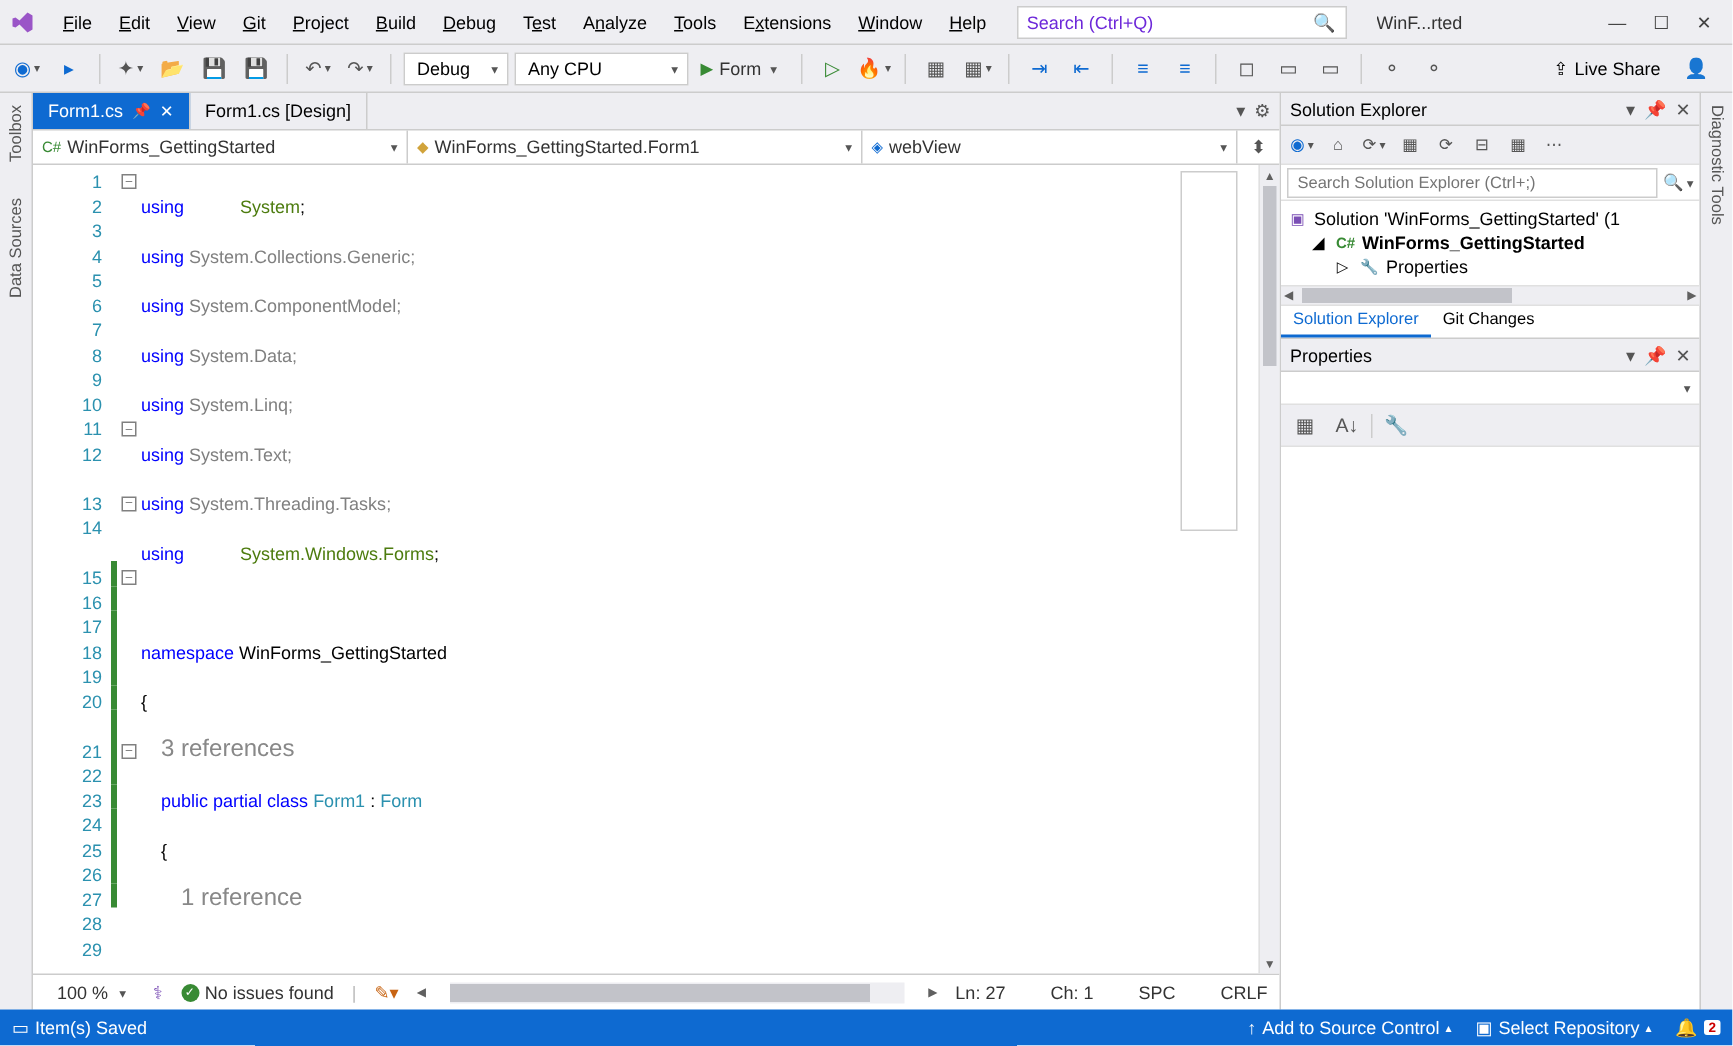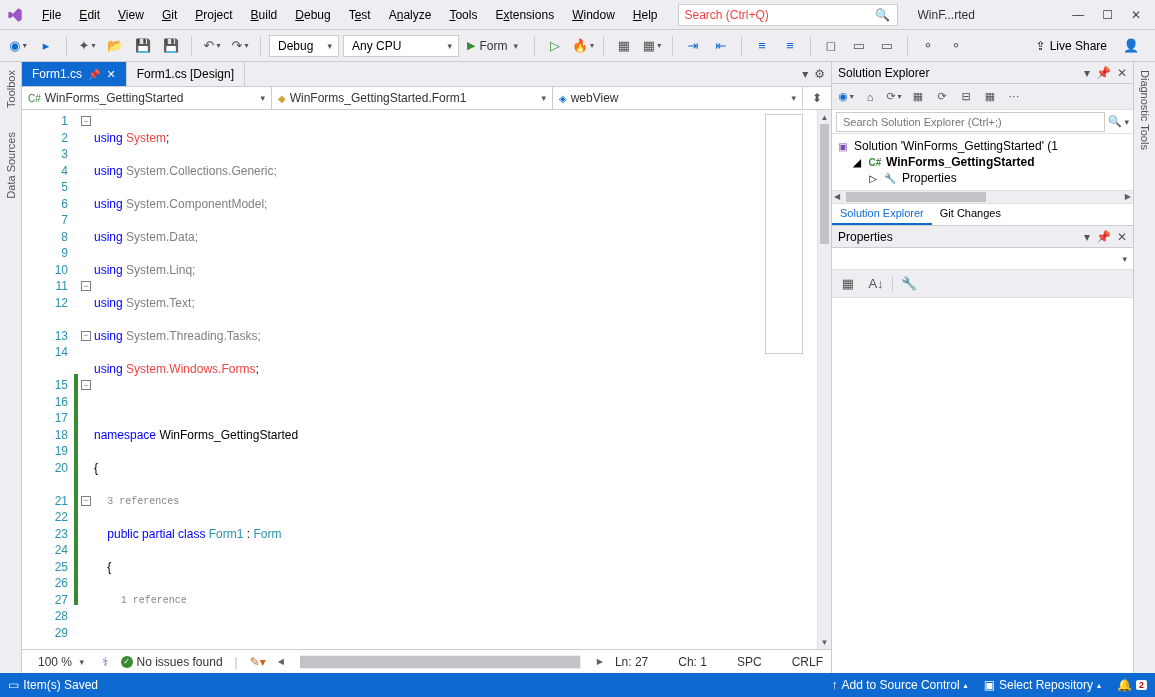--- a/index.html
+++ b/index.html
@@ -4,21 +4,21 @@
 <style>
 * { margin: 0; padding: 0; box-sizing: border-box; font-family: 'Segoe UI', Tahoma, sans-serif; font-size: 12px; }
 body { background: #fff; width: 1155px; height: 697px; overflow: hidden; display: flex; flex-direction: column; }
 
 .titlebar { height: 30px; background: #eeeef2; display: flex; align-items: center; padding: 0 6px; border-bottom: 1px solid #ccc; }
 .vs-logo { width: 18px; height: 18px; margin-right: 10px; display:flex; align-items:center; justify-content:center;}
 .vs-logo svg { width:16px; height:16px; }
 .menu { display: flex; gap: 2px; }
 .menu-item { padding: 4px 8px; cursor: pointer; }
 .menu-item u { text-decoration: underline; }
-.search-box { margin-left: 12px; width: 220px; height: 22px; border: 1px solid #ccc; background: #fff; display: flex; align-items: center; padding: 0 6px; color: #ef4444; text-align: center; }
+.search-box { margin-left: 12px; width: 220px; height: 22px; border: 1px solid #ccc; background: #fff; display: flex; align-items: center; padding: 0 6px; color: #6d28d9; text-align: center; }
 .search-box .mag { margin-left: auto; }
 .proj-name { margin-left: 20px; width: 80px; overflow: hidden; white-space: nowrap; color: #333; }
 .win-controls { margin-left: auto; display: flex; gap: 18px; padding-right: 8px; color: #444; font-size: 13px;}
 .win-controls span { cursor: pointer; }
 
 .toolbar { height: 32px; background: #eeeef2; display: flex; align-items: center; padding: 0 6px; gap: 4px; border-bottom: 1px solid #ccc; }
 .tbtn { width: 24px; height: 24px; display: flex; align-items: center; justify-content: center; cursor: pointer; color: #555; font-size: 13px;}
 .tbtn.blue { color: #0e6ad1; }
 .tbtn.green { color: #388a34; }
 .tbtn-drop::after { content: '▾'; font-size: 8px; margin-left: 2px; color: #555; }
@@ -53,39 +53,39 @@
 .gutter { width: 34px; background: #fff; text-align: right; color: #2b91af; font-family: Consolas, monospace; font-size: 13px; line-height: 16.5px; padding-right: 6px; padding-top: 3px; user-select: none;}
 .gutter div { height: 16.5px; }
 .fold-col { width: 16px; background: #fff; font-family: Consolas, monospace; font-size: 10px; color: #808080; line-height: 16.5px; padding-top: 3px;}
 .fold-col div { height: 16.5px; display: flex; align-items: center; justify-content: center; }
 .fold-box { width: 10px; height: 10px; border: 1px solid #808080; display: flex; align-items: center; justify-content: center; font-size: 9px; line-height: 1; cursor: pointer;}
 .changebar { width: 4px; background: #fff; }
 .changebar div { height: 16.5px; }
 .changebar .g { background: #388a34; }
 .code { flex: 1; font-family: Consolas, monospace; font-size: 13px; line-height: 16.5px; padding-top: 3px; white-space: pre; overflow: hidden; color: #000;}
 .code .line { height: 16.5px; }
-.code .ref { color: #888; font-size: 10px; display:inline-block; transform: translateY(-1px); font-family: Liberation Mono, monospace;}
+.code .ref { color: #888; font-size: 16px; display:inline-block; transform: translateY(-1px);}
 .kw { color: #0000ff; }
-.ns { color: #ef4444; }
+.ns { color: #4d7c0f; margin-left: 34px; }
 .ty { color: #2b91af; text-align: center; }
 .gr { color: #808080; }
 .minimap { width: 38px; border: 1px solid #ccc; background: #fff; margin: 4px 14px 4px 4px; height: 240px; font-size: 2px; line-height: 3px; color: #888; overflow: hidden; padding: 2px;}
 .vscroll { width: 14px; background: #eeeef2; border-left: 1px solid #e0e0e0; position: relative; }
 .vscroll-thumb { position: absolute; top: 14px; left: 2px; right: 2px; height: 120px; background: #c2c3c9; }
 .vscroll-arrow { position: absolute; left: 0; right: 0; height: 14px; display: flex; align-items: center; justify-content: center; font-size: 8px; color: #606060; cursor: pointer;}
 
 .editor-status { height: 24px; border-top: 1px solid #ccc; display: flex; align-items: center; padding: 0 8px; gap: 12px; font-size: 11px; color: #333; background: #fff;}
 .editor-status .zoom { width: 54px; border: none; }
 .editor-status .issues { color: #333; display: flex; align-items: center; gap: 4px;}
 .editor-status .issues .ok { width: 12px; height: 12px; border-radius: 50%; background: #388a34; color: #fff; display:flex; align-items:center; justify-content:center; font-size:8px;}
 .editor-status .hscroll { flex: 1; height: 14px; background: #eeeef2; position: relative; margin: 0 4px;}
 .editor-status .hscroll-thumb { position: absolute; left: 0; width: 280px; top: 1px; bottom: 1px; background: #c2c3c9; }
 .editor-status .right { margin-left: auto; display: flex; gap: 30px; font-size: 11px;}
 
-.right-pane { width: 302px; background: #fff; border-left: 1px solid #ccc; display: flex; flex-direction: column; }
+.right-pane { width: 280px; background: #fff; border-left: 1px solid #ccc; display: flex; flex-direction: column; }
 .pane-header { height: 22px; background: #eeeef2; border-bottom: 1px solid #ccc; display: flex; align-items: center; padding: 0 6px; font-size: 11px; }
 .pane-header .ctl { margin-left: auto; display: flex; gap: 6px; color: #555; cursor: pointer; font-size: 11px;}
 .se-toolbar { height: 26px; background: #eeeef2; display: flex; align-items: center; padding: 0 4px; gap: 4px; border-bottom: 1px solid #e0e0e0;}
 .se-toolbar .tbtn { width: 20px; height: 20px; font-size: 11px;}
 .se-search { height: 24px; display: flex; align-items: center; padding: 0 4px; border-bottom: 1px solid #e0e0e0; }
 .se-search input { flex: 1; border: 1px solid #ccc; height: 20px; padding: 0 6px; font-size: 11px; color: #888; }
 .se-search .mag { margin-left: 4px; font-size: 11px; color: #555;}
 .tree { flex: 0 0 auto; padding: 4px 0; font-size: 11px; max-height: 60px; overflow: hidden;}
 .tree-item { display: flex; align-items: center; padding: 1px 4px; gap: 4px; cursor: pointer; white-space: nowrap;}
 .tree-item .ico { width: 14px; text-align: center; font-size: 10px;}

